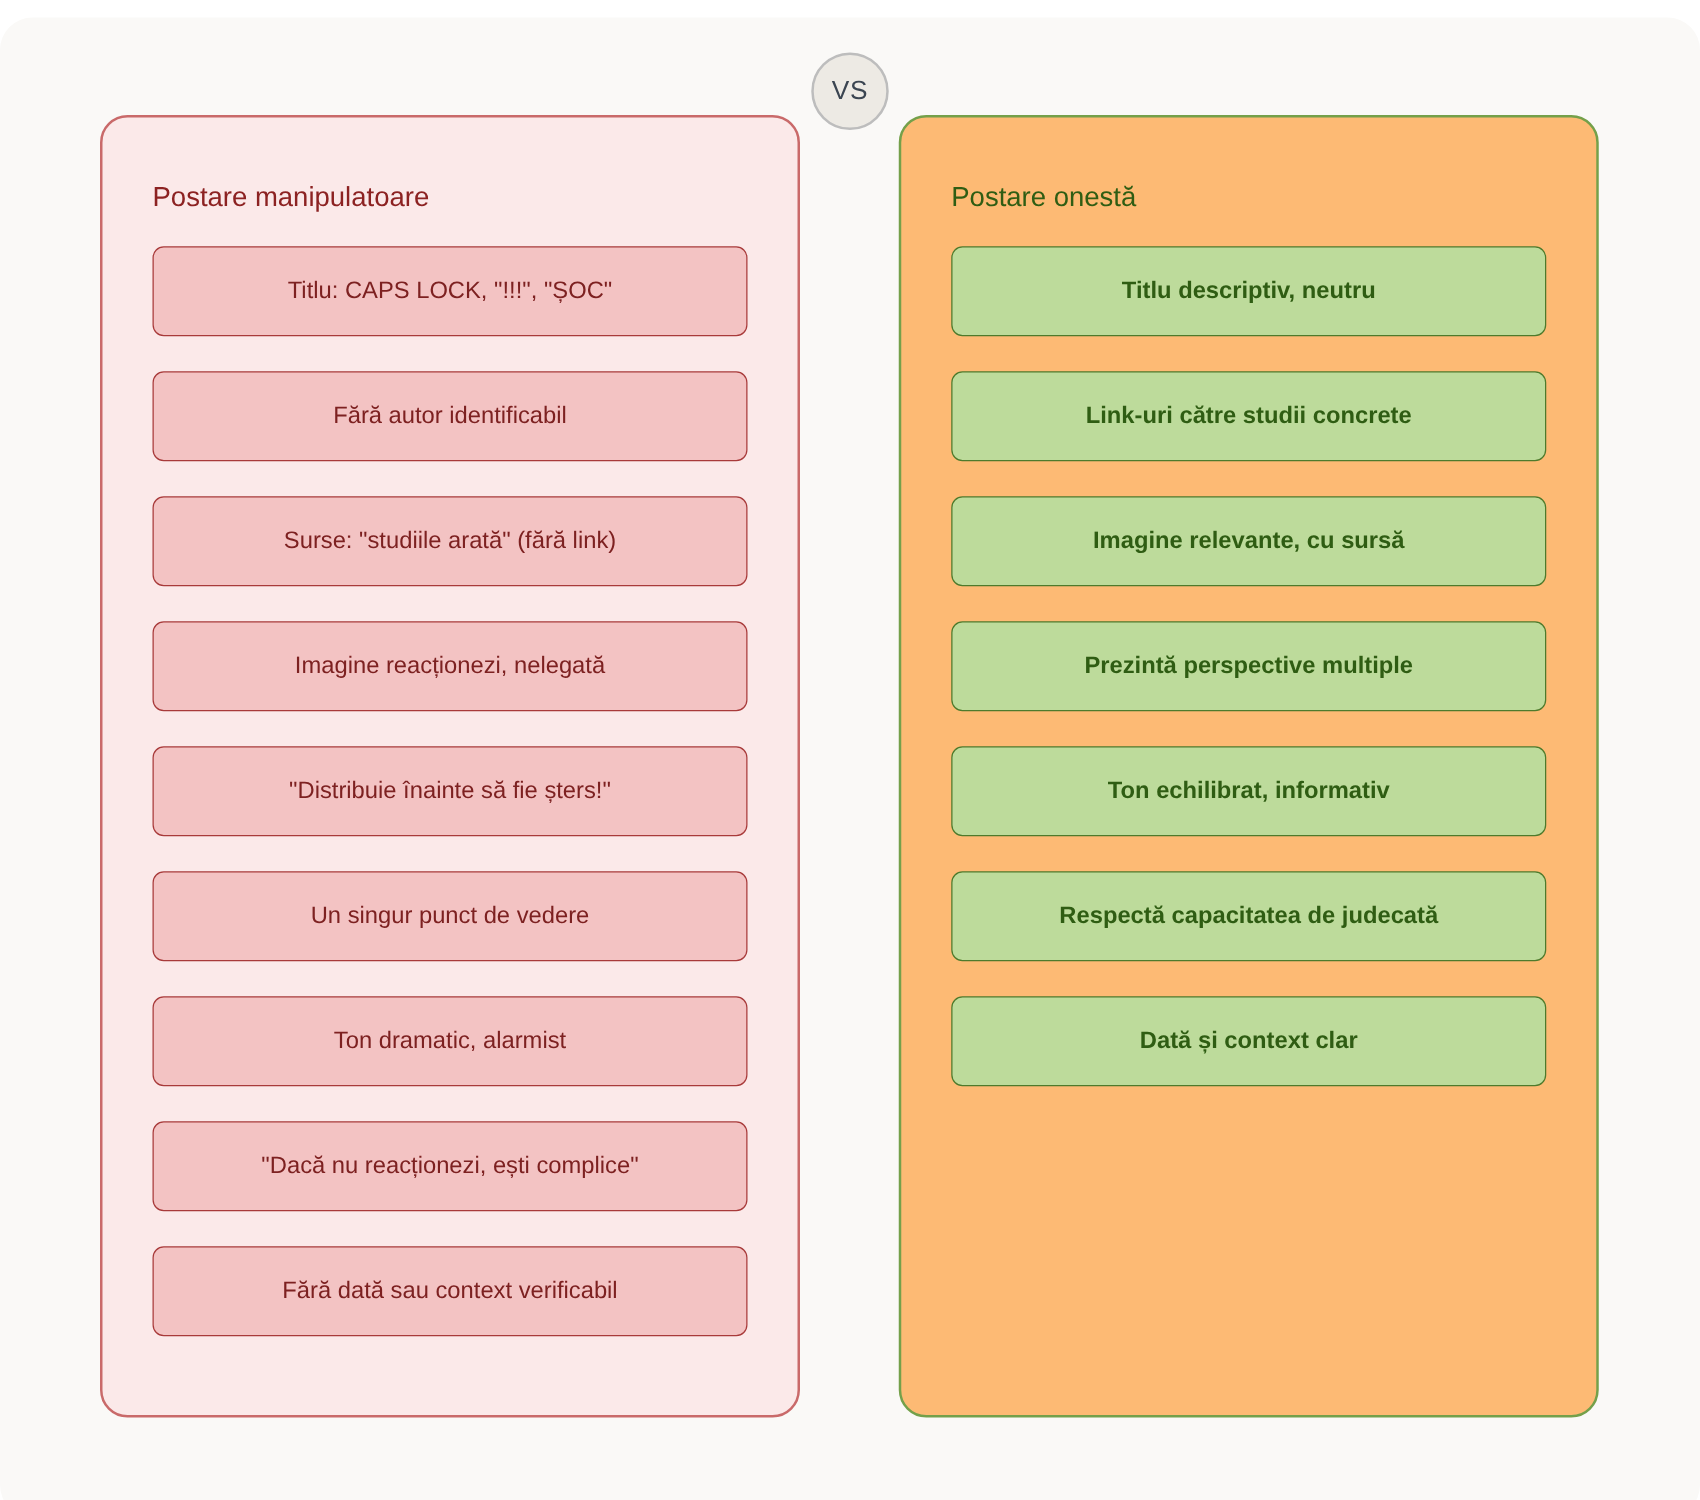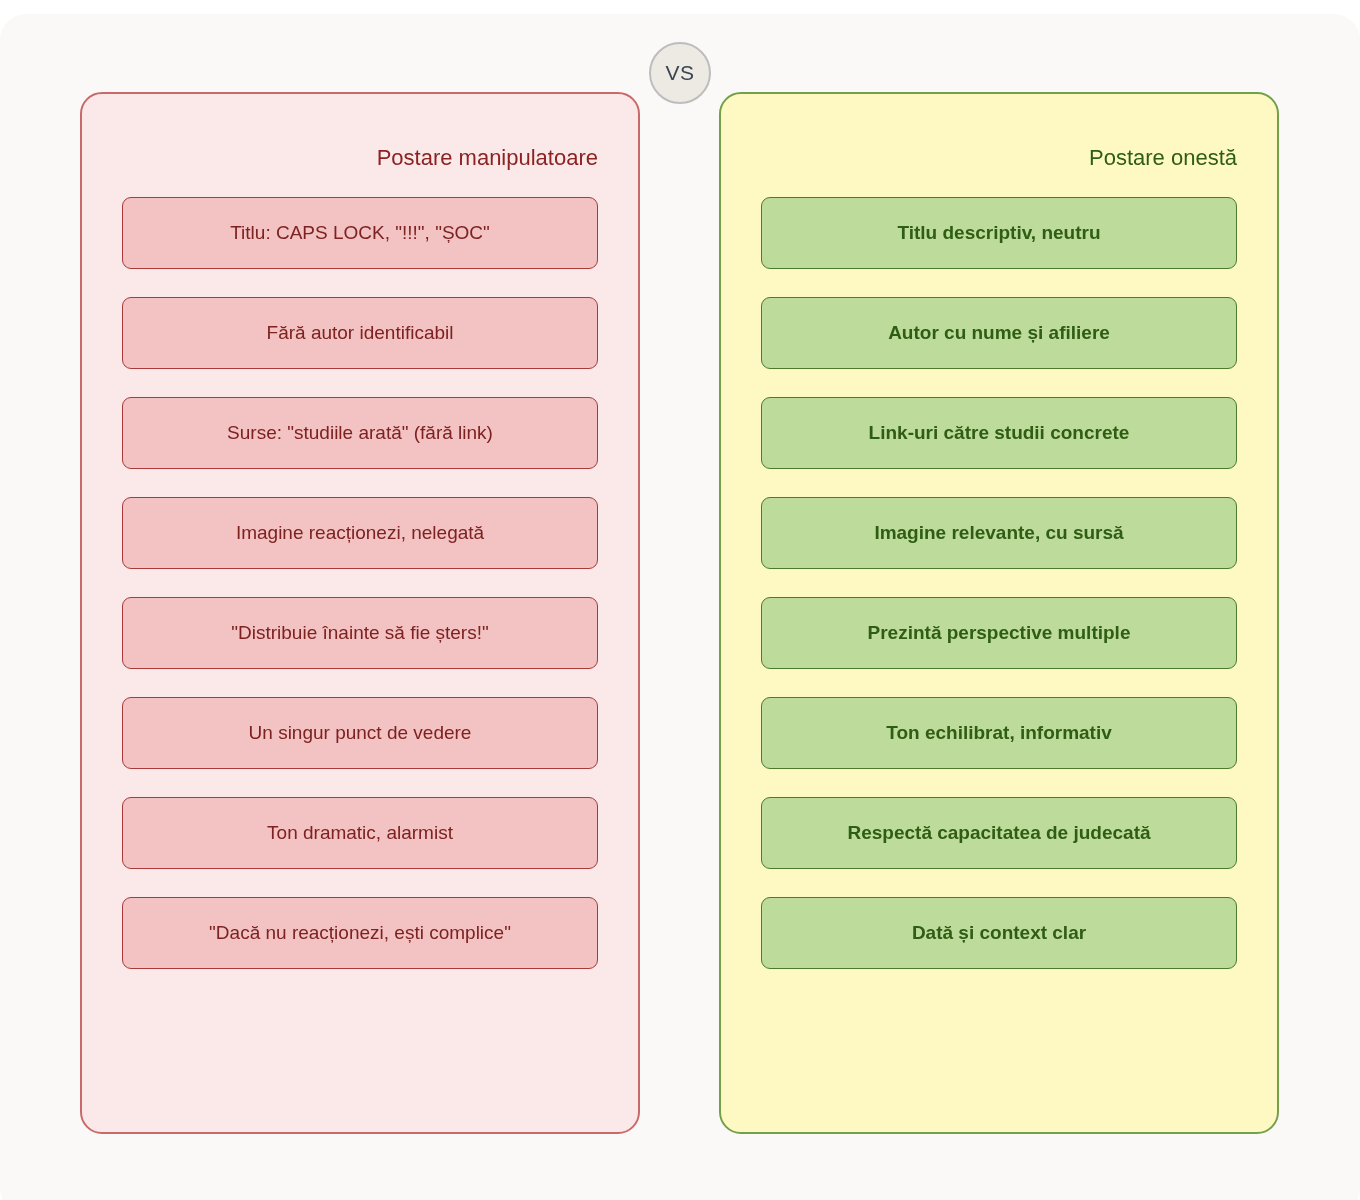--- a/index.html
+++ b/index.html
@@ -56,26 +56,26 @@
     border-radius: 22px;
     padding: 0 40px;
   }
   .panel-left {
     left: 80px;
     background: #fbe9e9;
     border: 2px solid #c96a6a;
   }
   .panel-right {
     left: 719px;
-    background: #fef9c3;
+    background: #fdba74;
     border: 2px solid #74a04a;
   }
 
   .panel-title {
-    text-align: right;
+    text-align: left;
     font-size: 22px;
     margin: 0;
     padding-top: 53px;
     padding-bottom: 0;
     font-weight: normal;
     line-height: 1;
   }
   .panel-left .panel-title  { color: #8c2222; }
   .panel-right .panel-title { color: #2f5d13; }
 
@@ -125,28 +125,28 @@
     <h2 class="panel-title">Postare manipulatoare</h2>
     <ul class="item-list">
       <li class="item-card">Titlu: CAPS LOCK, "!!!", "ȘOC"</li>
       <li class="item-card">Fără autor identificabil</li>
       <li class="item-card">Surse: "studiile arată" (fără link)</li>
       <li class="item-card">Imagine reacționezi, nelegată</li>
       <li class="item-card">"Distribuie înainte să fie șters!"</li>
       <li class="item-card">Un singur punct de vedere</li>
       <li class="item-card">Ton dramatic, alarmist</li>
       <li class="item-card">"Dacă nu reacționezi, ești complice"</li>
+      <li class="item-card">Fără dată sau context verificabil</li>
     </ul>
   </section>
 
   <section class="panel panel-right">
     <h2 class="panel-title">Postare onestă</h2>
     <ul class="item-list">
       <li class="item-card">Titlu descriptiv, neutru</li>
-      <li class="item-card">Autor cu nume și afiliere</li>
       <li class="item-card">Link-uri către studii concrete</li>
       <li class="item-card">Imagine relevante, cu sursă</li>
       <li class="item-card">Prezintă perspective multiple</li>
       <li class="item-card">Ton echilibrat, informativ</li>
       <li class="item-card">Respectă capacitatea de judecată</li>
       <li class="item-card">Dată și context clar</li>
     </ul>
   </section>
 
 </div>

